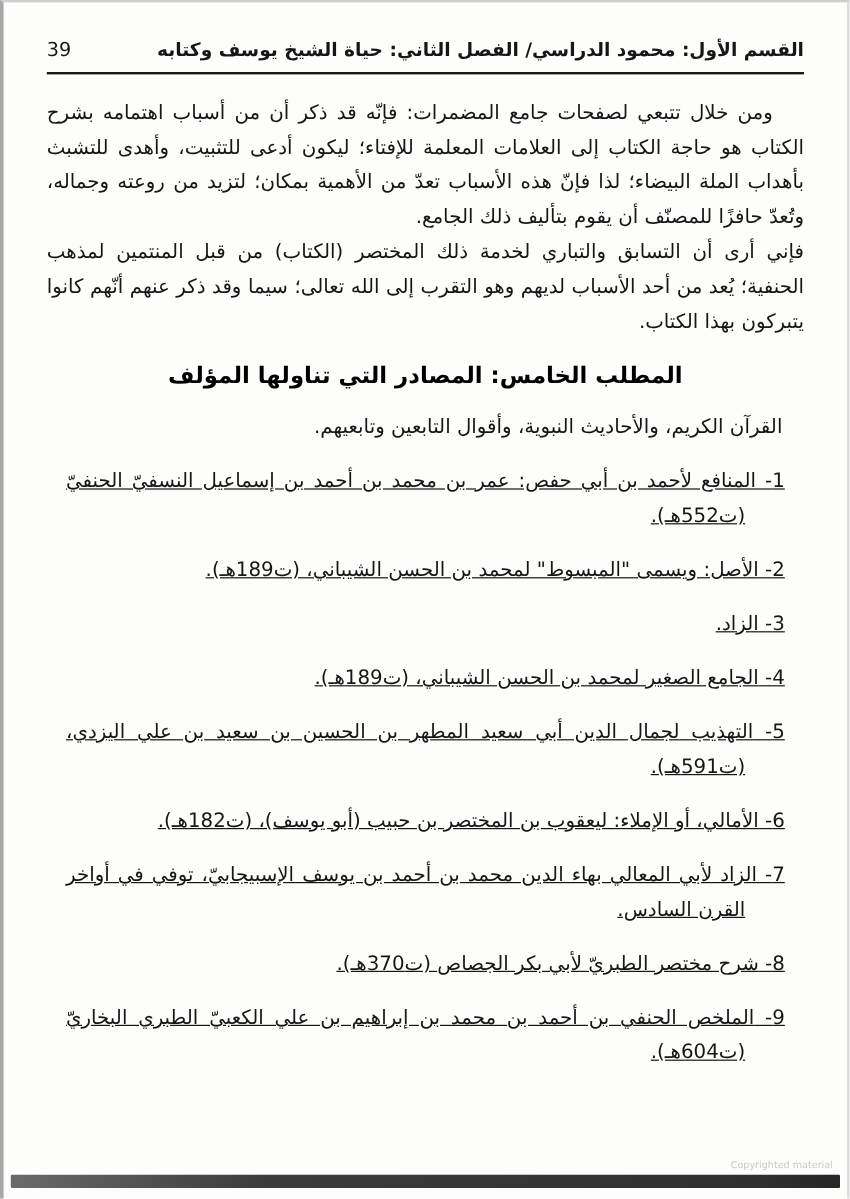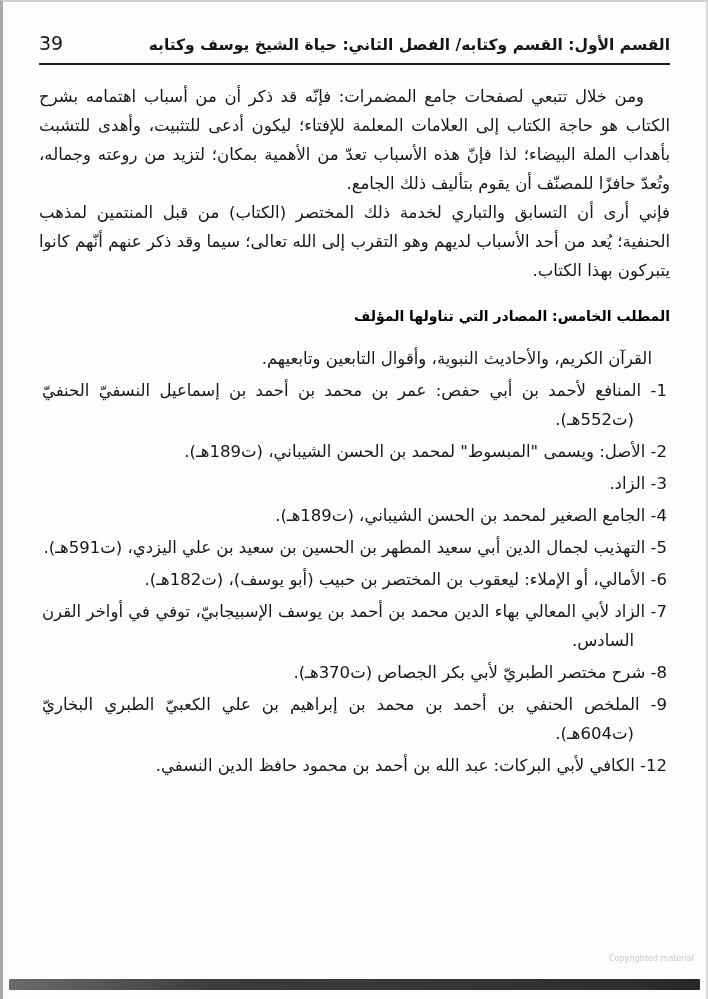--- a/index.html
+++ b/index.html
@@ -29,83 +29,84 @@
     justify-content: space-between;
     align-items: flex-end;
     border-bottom: 2px solid #1a1a1a;
     padding-bottom: 9px;
   }
   .header-title {
     font-weight: bold;
     font-size: 15.5px;
   }
   .page-number {
-    font-size: 19px;
+    font-size: 16px;
     direction: ltr;
     text-align: center;
   }
   .page-body {
     margin-top: 17px;
     font-size: 16.5px;
     line-height: 29px;
     text-align: justify;
   }
   .para {
     margin: 0;
   }
   .para.indented {
     text-indent: 26px;
   }
   .para.intro {
     text-indent: 18px;
   }
   .section-heading {
-    text-align: right;
-    font-size: 14px;
+    text-align: center;
+    font-size: 19px;
     font-weight: bold;
     margin: 17px 0 13px 0;
     color: #000;
   }
   .sources {
     list-style: none;
     margin: 0;
     padding: 0;
   }
   .source-item {
     padding-right: 33px;
     text-indent: -33px;
-    margin: 3px;
+    margin: 16px;
+    text-decoration: underline;
   }
   .scan-bottom {
     position: absolute;
     bottom: 9px;
     left: 6px;
     right: 6px;
     height: 11px;
     background: linear-gradient(to right, #6a6a6a, #3c3c3c 30%, #2f2f2f 90%, #262626);
     border-radius: 1px;
   }
   .watermark {
     position: absolute;
     right: 12px;
-    bottom: 36px;
+    bottom: 24px;
     font-size: 8px;
     color: #c9c9c9;
     direction: ltr;
     font-family: "DejaVu Sans", sans-serif;
   }
 </style>
 </head>
 <body>
 
 <div class="page">
   <div class="page-inner">
 
     <header class="page-header">
-      <div class="header-title">القسم الأول: القسم وكتابه/ الفصل الثاني: حياة الشيخ يوسف وكتابه</div>
+      <div class="header-title">القسم الأول: محمود الدراسي/ الفصل الثاني: حياة الشيخ يوسف وكتابه</div>
       <div class="page-number">39</div>
     </header>
 
     <main class="page-body">
       <p class="para indented">ومن خلال تتبعي لصفحات جامع المضمرات: فإنّه قد ذكر أن من أسباب اهتمامه بشرح الكتاب هو حاجة الكتاب إلى العلامات المعلمة للإفتاء؛ ليكون أدعى للتثبيت، وأهدى للتشبث بأهداب الملة البيضاء؛ لذا فإنّ هذه الأسباب تعدّ من الأهمية بمكان؛ لتزيد من روعته وجماله، وتُعدّ حافزًا للمصنّف أن يقوم بتأليف ذلك الجامع.</p>
       <p class="para">فإني أرى أن التسابق والتباري لخدمة ذلك المختصر (الكتاب) من قبل المنتمين لمذهب الحنفية؛ يُعد من أحد الأسباب لديهم وهو التقرب إلى الله تعالى؛ سيما وقد ذكر عنهم أنّهم كانوا يتبركون بهذا الكتاب.</p>
 
       <h2 class="section-heading">المطلب الخامس: المصادر التي تناولها المؤلف</h2>
 
       <p class="para intro">القرآن الكريم، والأحاديث النبوية، وأقوال التابعين وتابعيهم.</p>
@@ -113,20 +114,19 @@
       <ol class="sources">
         <li class="source-item"><span class="src-num">1-</span> <span class="src-text">المنافع لأحمد بن أبي حفص: عمر بن محمد بن أحمد بن إسماعيل النسفيّ الحنفيّ (ت552هـ).</span></li>
         <li class="source-item"><span class="src-num">2-</span> <span class="src-text">الأصل: ويسمى "المبسوط" لمحمد بن الحسن الشيباني، (ت189هـ).</span></li>
         <li class="source-item"><span class="src-num">3-</span> <span class="src-text">الزاد.</span></li>
         <li class="source-item"><span class="src-num">4-</span> <span class="src-text">الجامع الصغير لمحمد بن الحسن الشيباني، (ت189هـ).</span></li>
         <li class="source-item"><span class="src-num">5-</span> <span class="src-text">التهذيب لجمال الدين أبي سعيد المطهر بن الحسين بن سعيد بن علي اليزدي، (ت591هـ).</span></li>
         <li class="source-item"><span class="src-num">6-</span> <span class="src-text">الأمالي، أو الإملاء: ليعقوب بن المختصر بن حبيب (أبو يوسف)، (ت182هـ).</span></li>
         <li class="source-item"><span class="src-num">7-</span> <span class="src-text">الزاد لأبي المعالي بهاء الدين محمد بن أحمد بن يوسف الإسبيجابيّ، توفي في أواخر القرن السادس.</span></li>
         <li class="source-item"><span class="src-num">8-</span> <span class="src-text">شرح مختصر الطبريّ لأبي بكر الجصاص (ت370هـ).</span></li>
         <li class="source-item"><span class="src-num">9-</span> <span class="src-text">الملخص الحنفي بن أحمد بن محمد بن إبراهيم بن علي الكعبيّ الطبري البخاريّ (ت604هـ).</span></li>
-        <li class="source-item"><span class="src-num">12-</span> <span class="src-text">الكافي لأبي البركات: عبد الله بن أحمد بن محمود حافظ الدين النسفي.</span></li>
       </ol>
     </main>
   </div>
 
   <div class="scan-bottom"></div>
   <div class="watermark">Copyrighted material</div>
 </div>
 
 </body></html>

